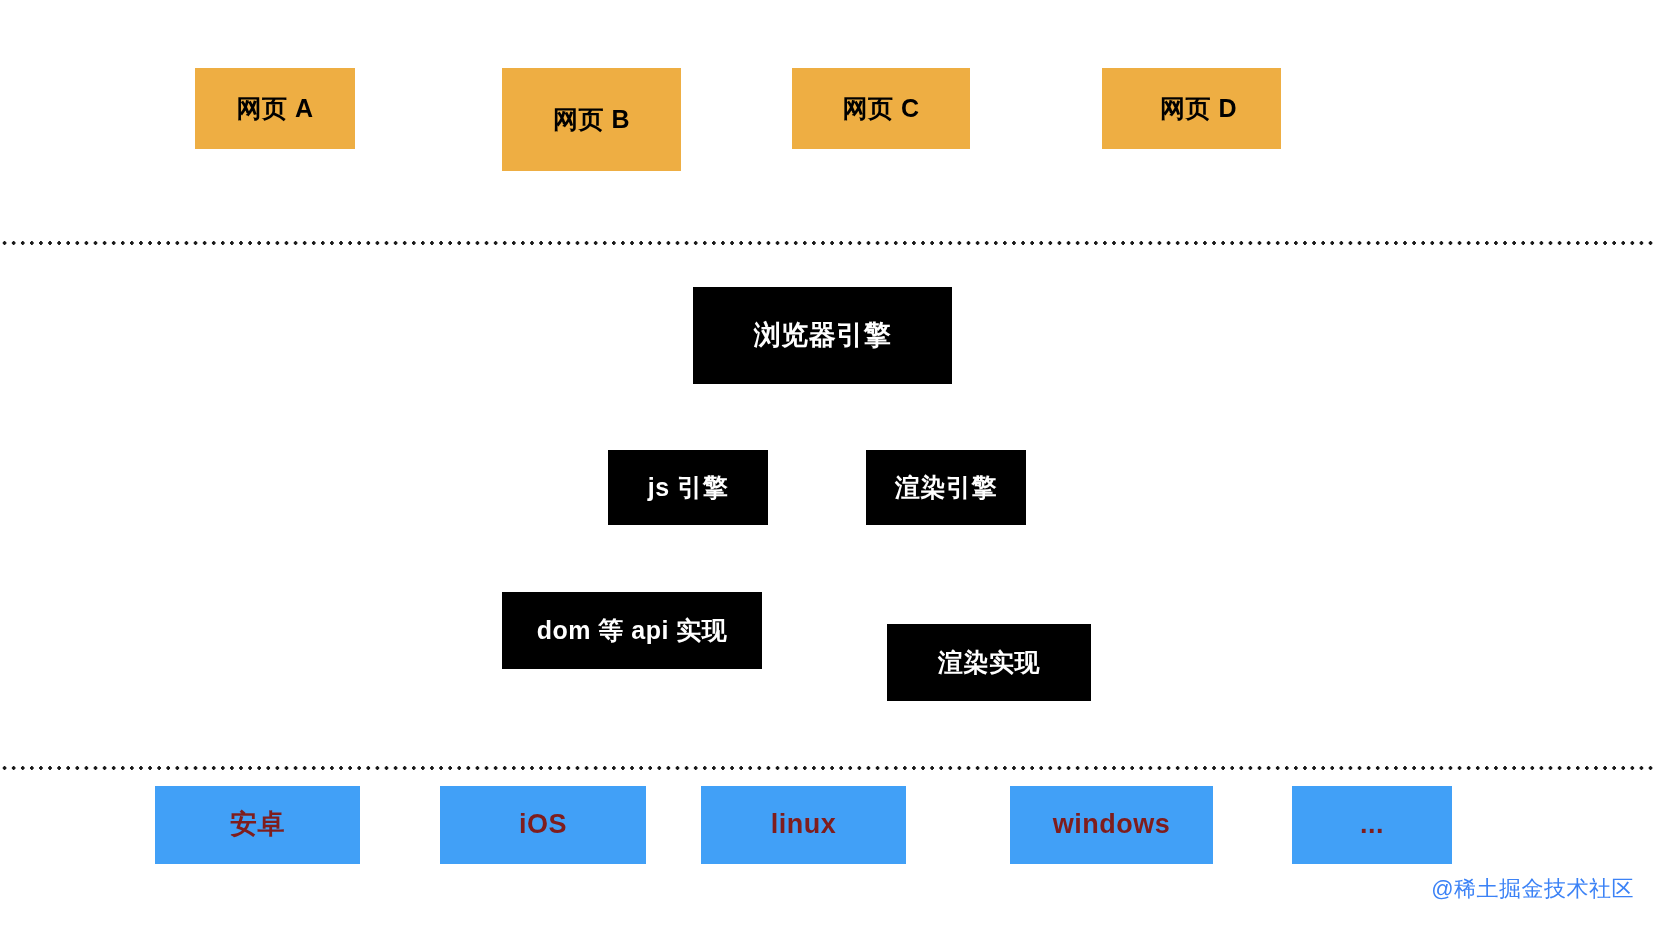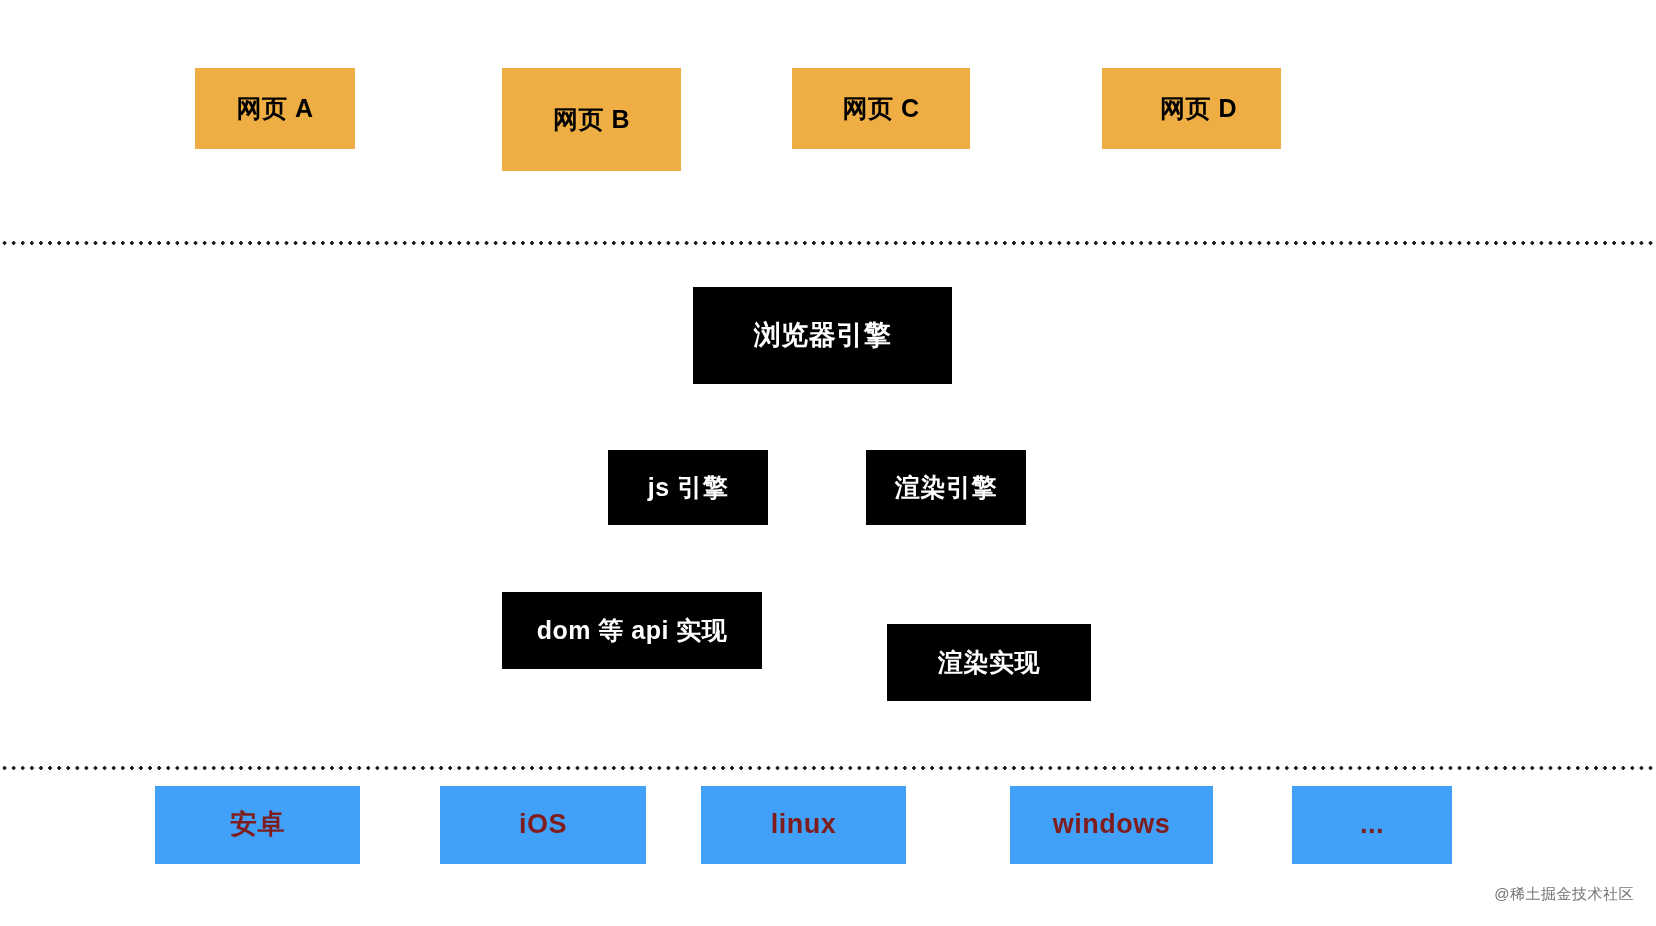--- a/index.html
+++ b/index.html
@@ -69,22 +69,22 @@
     background-size: 9.1px 4px;
     background-repeat: repeat-x;
     background-position: 0 center;
   }
 
   
   .watermark {
     position: absolute;
     right: 22px;
     bottom: 22px;
-    font-size: 15px;
-    color: #737373;
+    font-size: 22px;
+    color: #3b82f6;
     letter-spacing: 0.5px;
     white-space: nowrap;
   }
 </style>
 </head>
 <body>
 
 <div id="canvas">
 
   <div class="box page-box" style="left:195px; top:68px; width:160px; height:81px;justify-content:center;">

